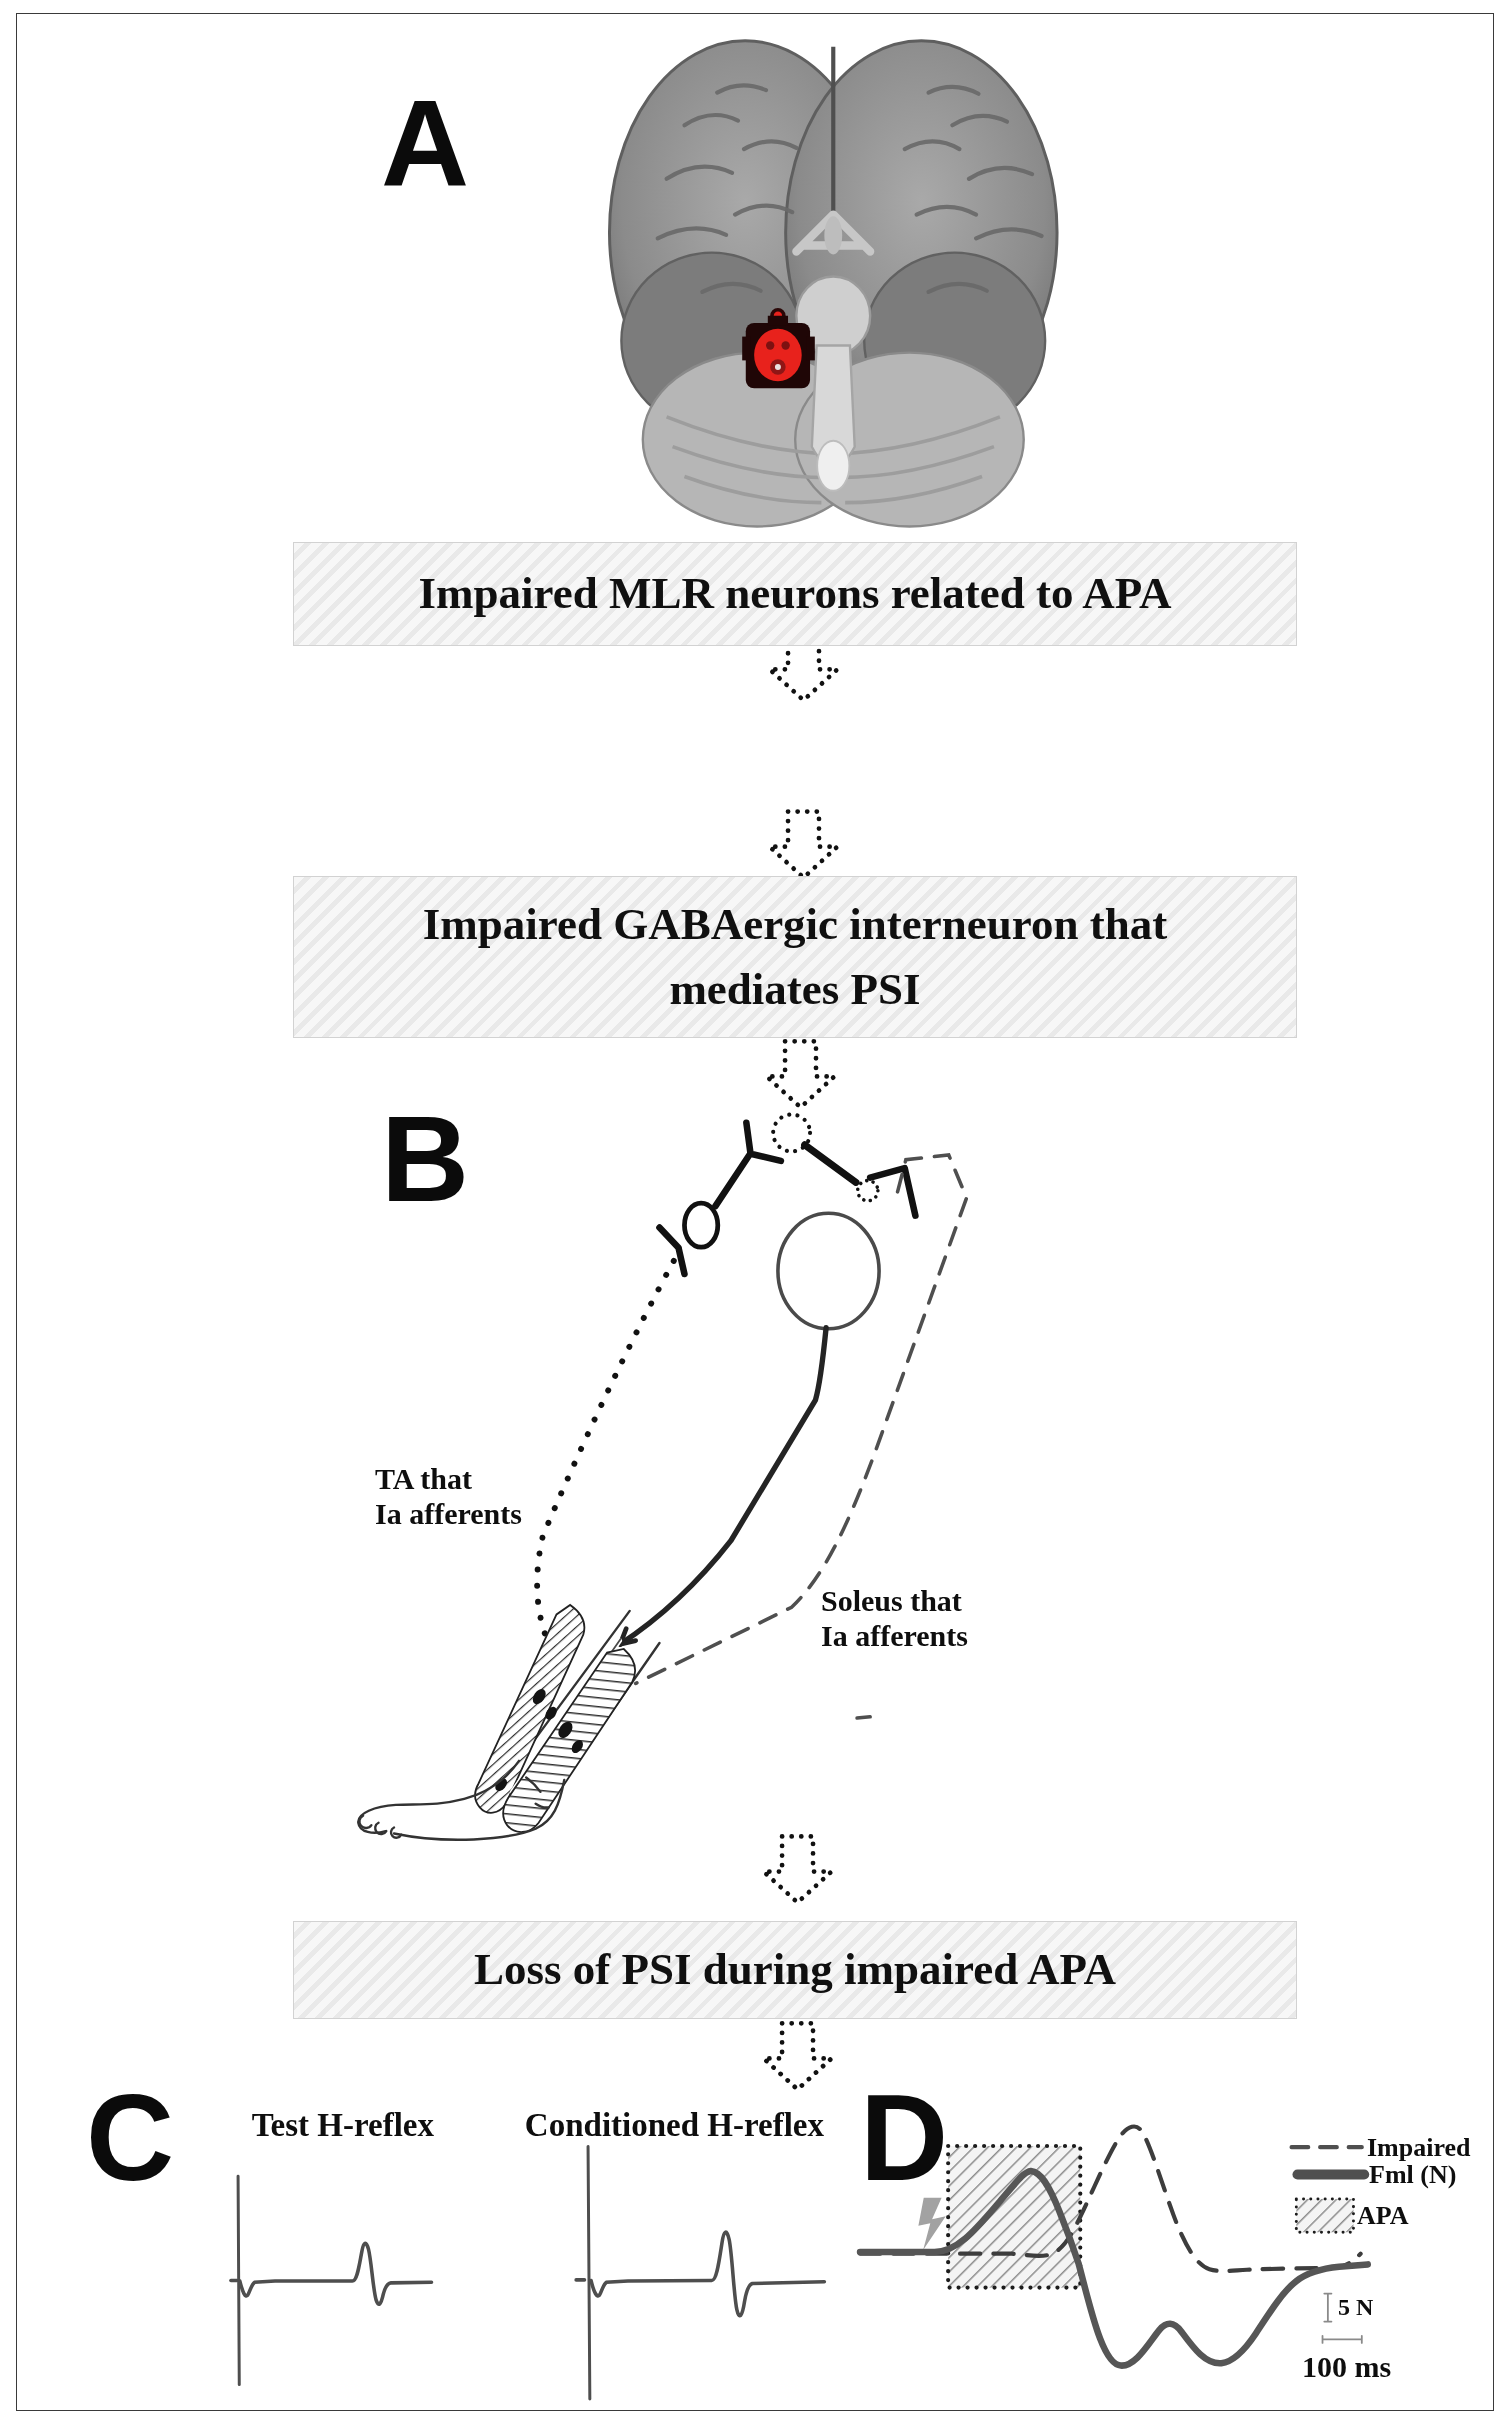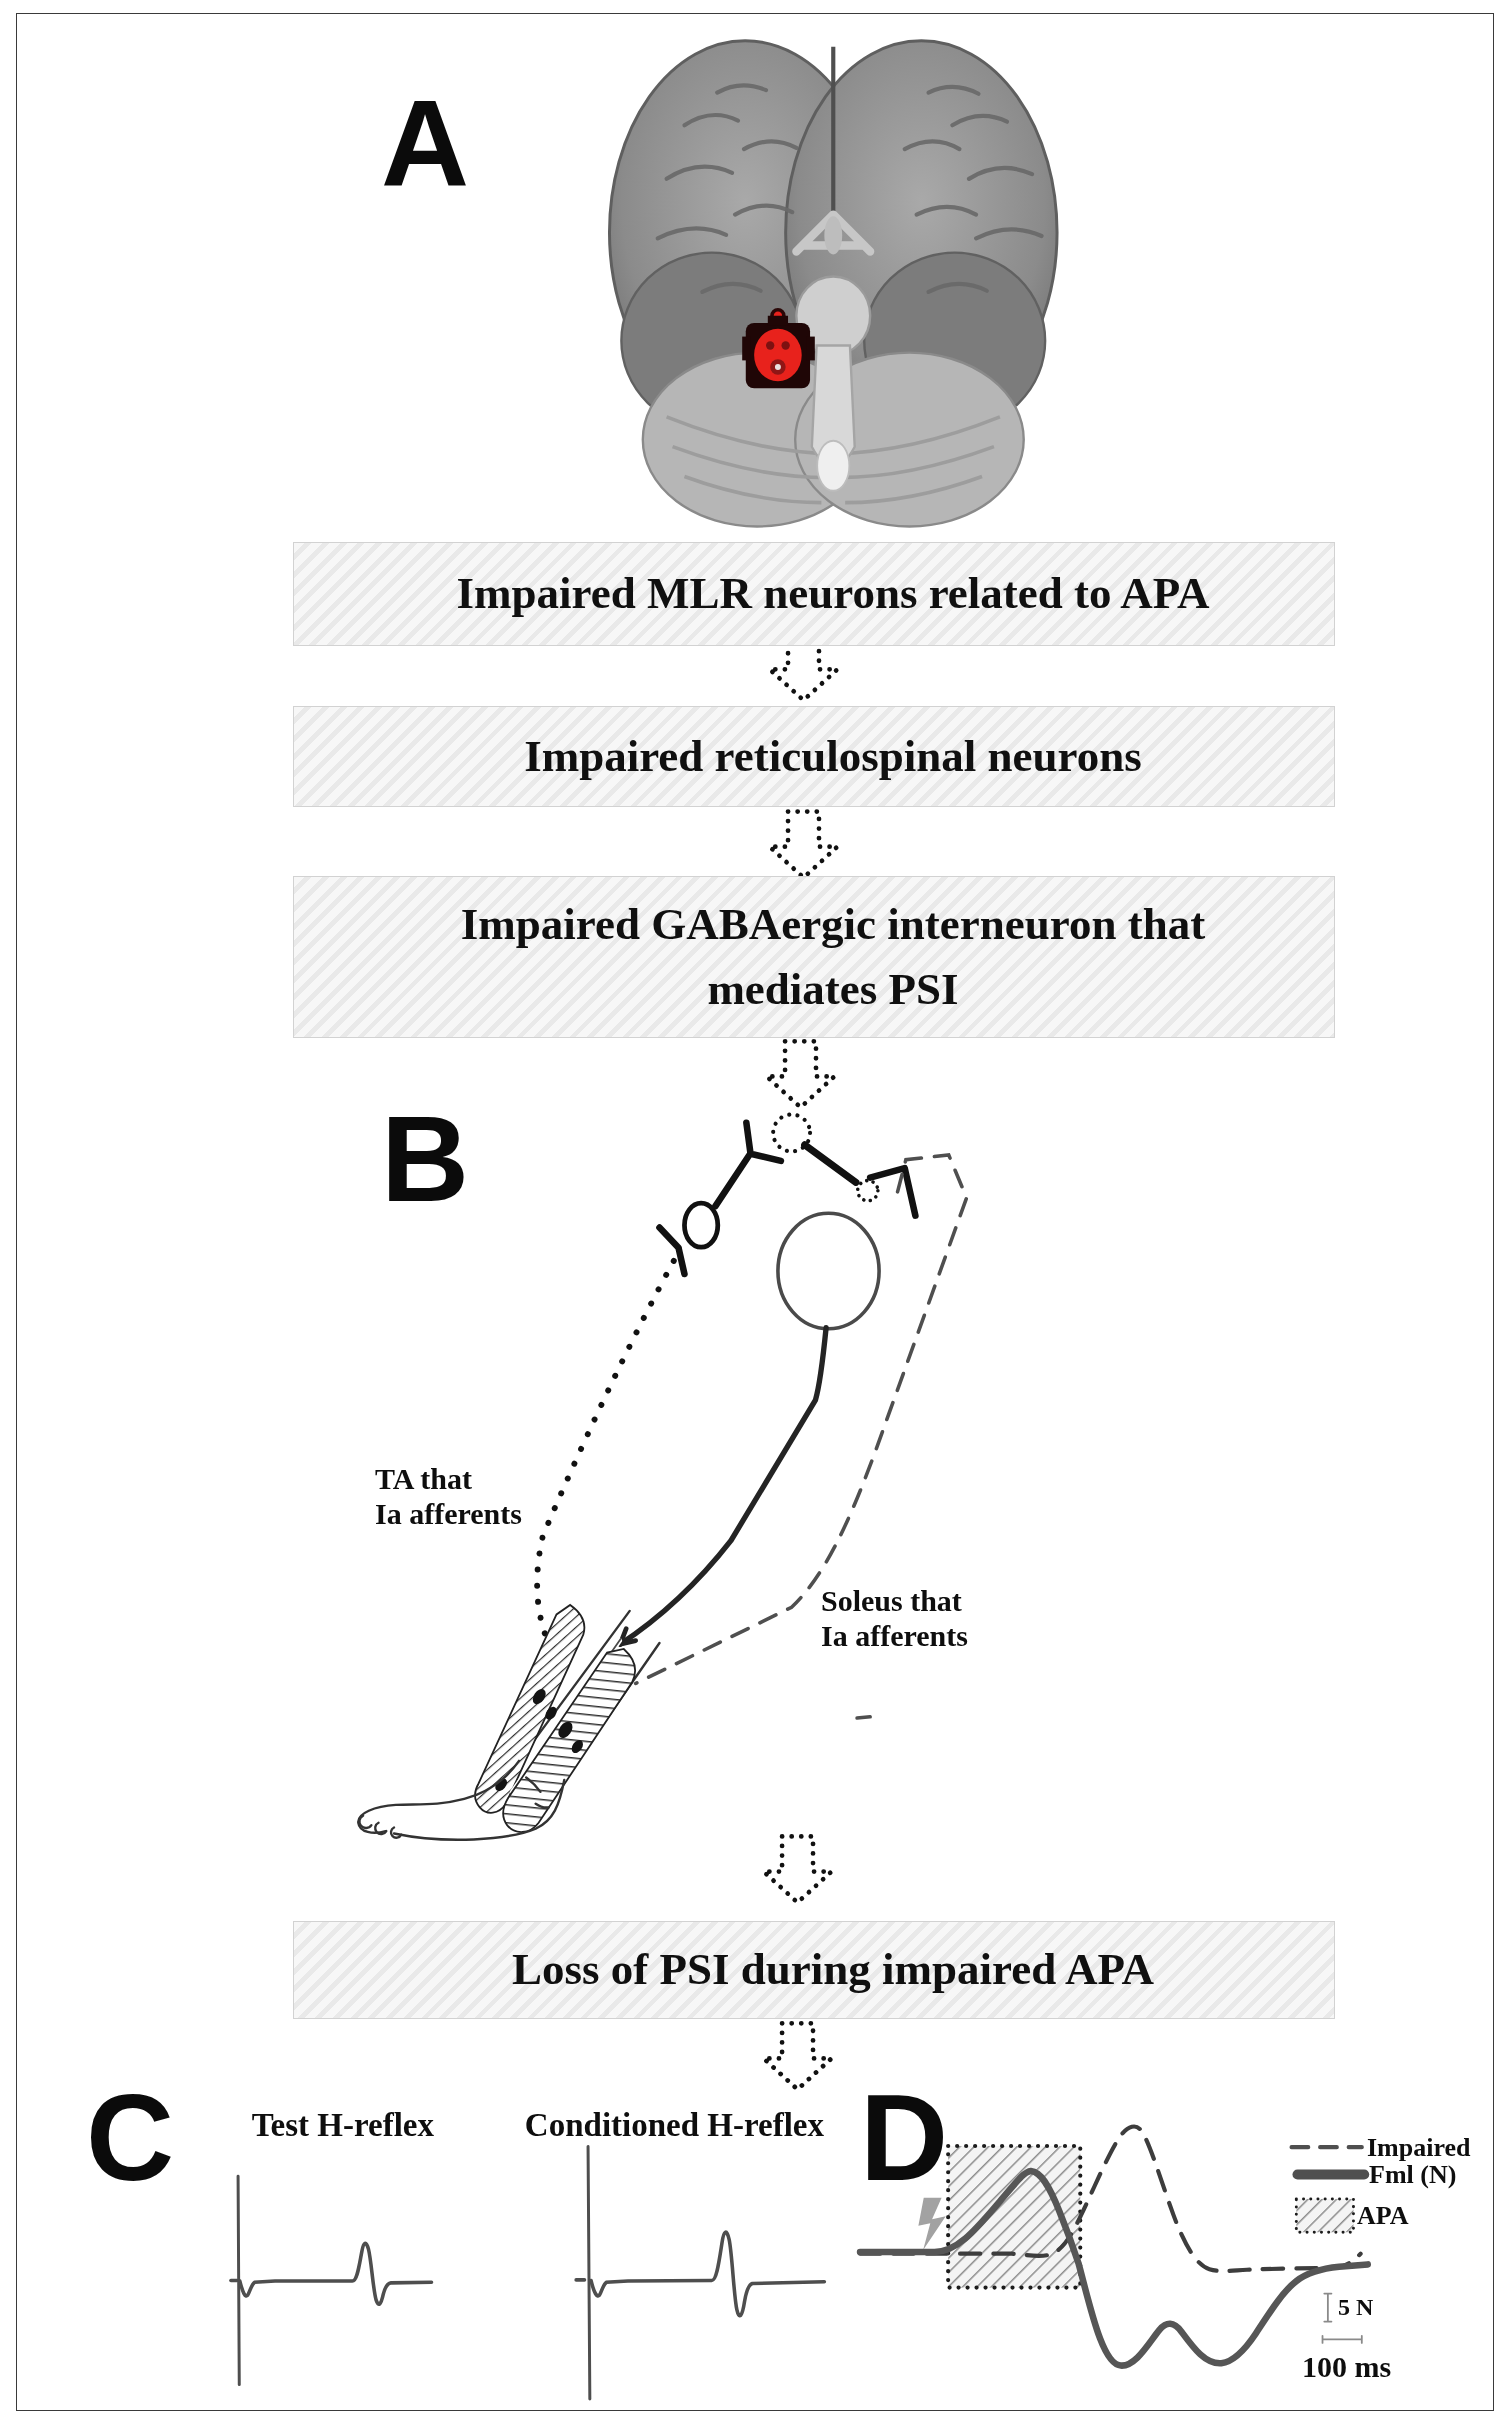--- a/index.html
+++ b/index.html
@@ -4,21 +4,21 @@
 <style>
   html,body{margin:0;padding:0;background:#ffffff;}
   #canvas{position:relative;width:1510px;height:2426px;background:#ffffff;overflow:hidden;
           font-family:"Liberation Serif",serif;color:#141414;}
   .abs{position:absolute;}
   .frame{left:15.5px;top:13px;width:1476px;height:2396px;border:1.8px solid #3a3a3a;}
   .panel-letter{font-family:"Liberation Sans",sans-serif;font-weight:bold;font-size:122px;
                 line-height:1;color:#0b0b0b;letter-spacing:-2.4px;}
   .hbox{left:293px;width:1002px;display:flex;align-items:center;justify-content:center;
         text-align:center;border:1.2px solid #d2d2d2;
-        background:repeating-linear-gradient(135deg,#f7f7f7 0px,#f7f7f7 7.7px,#e9e9e9 7.7px,#e9e9e9 12.5px);padding-left:38px;}
+        background:repeating-linear-gradient(135deg,#f7f7f7 0px,#f7f7f7 7.7px,#e9e9e9 7.7px,#e9e9e9 12.5px);}
   .hbox .t{font-weight:bold;font-size:45px;line-height:1.45;color:#101010;padding:0 36px;}
   .blabel{font-weight:bold;font-size:30px;line-height:1.18;color:#0e0e0e;}
   .ctitle{font-weight:bold;font-size:33px;color:#0e0e0e;text-align:right;}
   .legend-t{font-weight:bold;font-size:26px;color:#0e0e0e;}
   .scale-t{font-weight:bold;color:#0e0e0e;}
   svg{display:block;}
 </style>
 </head>
 <body>
 
@@ -221,23 +221,20 @@
   </svg>
 
   <div class="abs panel-letter" style="left:381px;top:83px">A</div>
   <div class="abs panel-letter" style="left:381px;top:1098px">B</div>
   <div class="abs panel-letter" style="left:86px;top:2077px">C</div>
   <div class="abs panel-letter" style="left:860px;top:2077px">D</div>
 
   <div class="abs hbox" style="top:542px;height:102px">
     <div class="t">Impaired MLR neurons related to APA</div>
   </div>
-  <div class="abs hbox" style="top:706px;height:99px">
-    <div class="t">Impaired reticulospinal neurons</div>
-  </div>
   <div class="abs hbox" style="top:876px;height:160px">
     <div class="t" style="max-width:893px">Impaired GABAergic interneuron that mediates PSI</div>
   </div>
   <div class="abs hbox" style="top:1921px;height:96px">
     <div class="t">Loss of PSI during impaired APA</div>
   </div>
 
   <div class="abs blabel" style="left:375px;top:1461px">
     <div>TA that</div>
     <div>Ia afferents</div>

